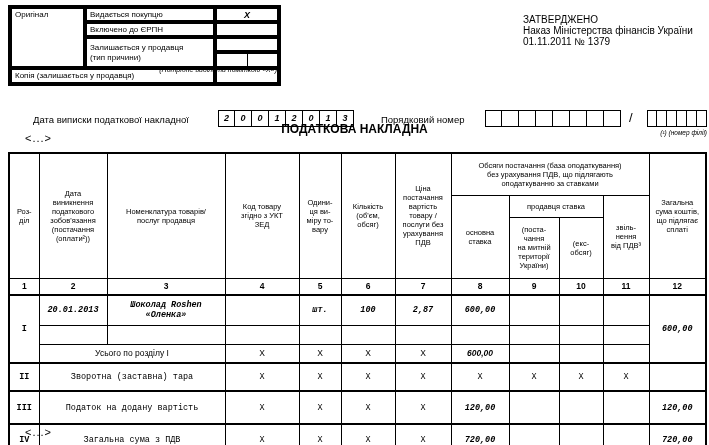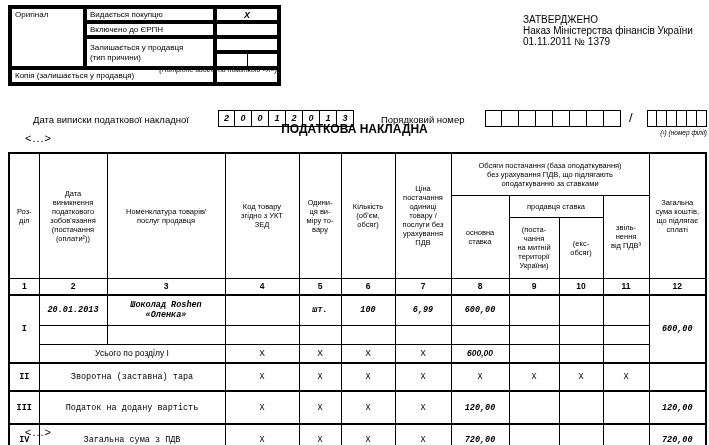--- a/index.html
+++ b/index.html
@@ -174,21 +174,21 @@
 ЗЕД</th>
       <th rowspan="3">Одини-
 ця ви-
 міру то-
 вару</th>
       <th rowspan="3">Кількість
 (об'єм,
 обсяг)</th>
       <th rowspan="3">Ціна
 постачання
-одиниці
+вартість
 товару /
 послуги без
 урахування
 ПДВ</th>
       <th colspan="4">Обсяги постачання (база оподаткування)
 без урахування ПДВ, що підлягають
 оподаткуванню за ставками</th>
       <th rowspan="3">Загальна
 сума коштів,
 що підлягає
@@ -225,21 +225,21 @@
       <td>11</td>
       <td>12</td>
     </tr>
     <tr class="thick" style="height:30px">
       <td class="roz" rowspan="3">I</td>
       <td class="val">20.01.2013</td>
       <td class="val name-cell">Шоколад Roshen «Оленка»</td>
       <td></td>
       <td class="val">шт.</td>
       <td class="val">100</td>
-      <td class="val">6,99</td>
+      <td class="val">2,87</td>
       <td class="val">600,00</td>
       <td></td>
       <td></td>
       <td></td>
       <td class="val total-merged" rowspan="3">600,00</td>
     </tr>
     <tr style="height:19px">
       <td></td>
       <td></td>
       <td></td>

